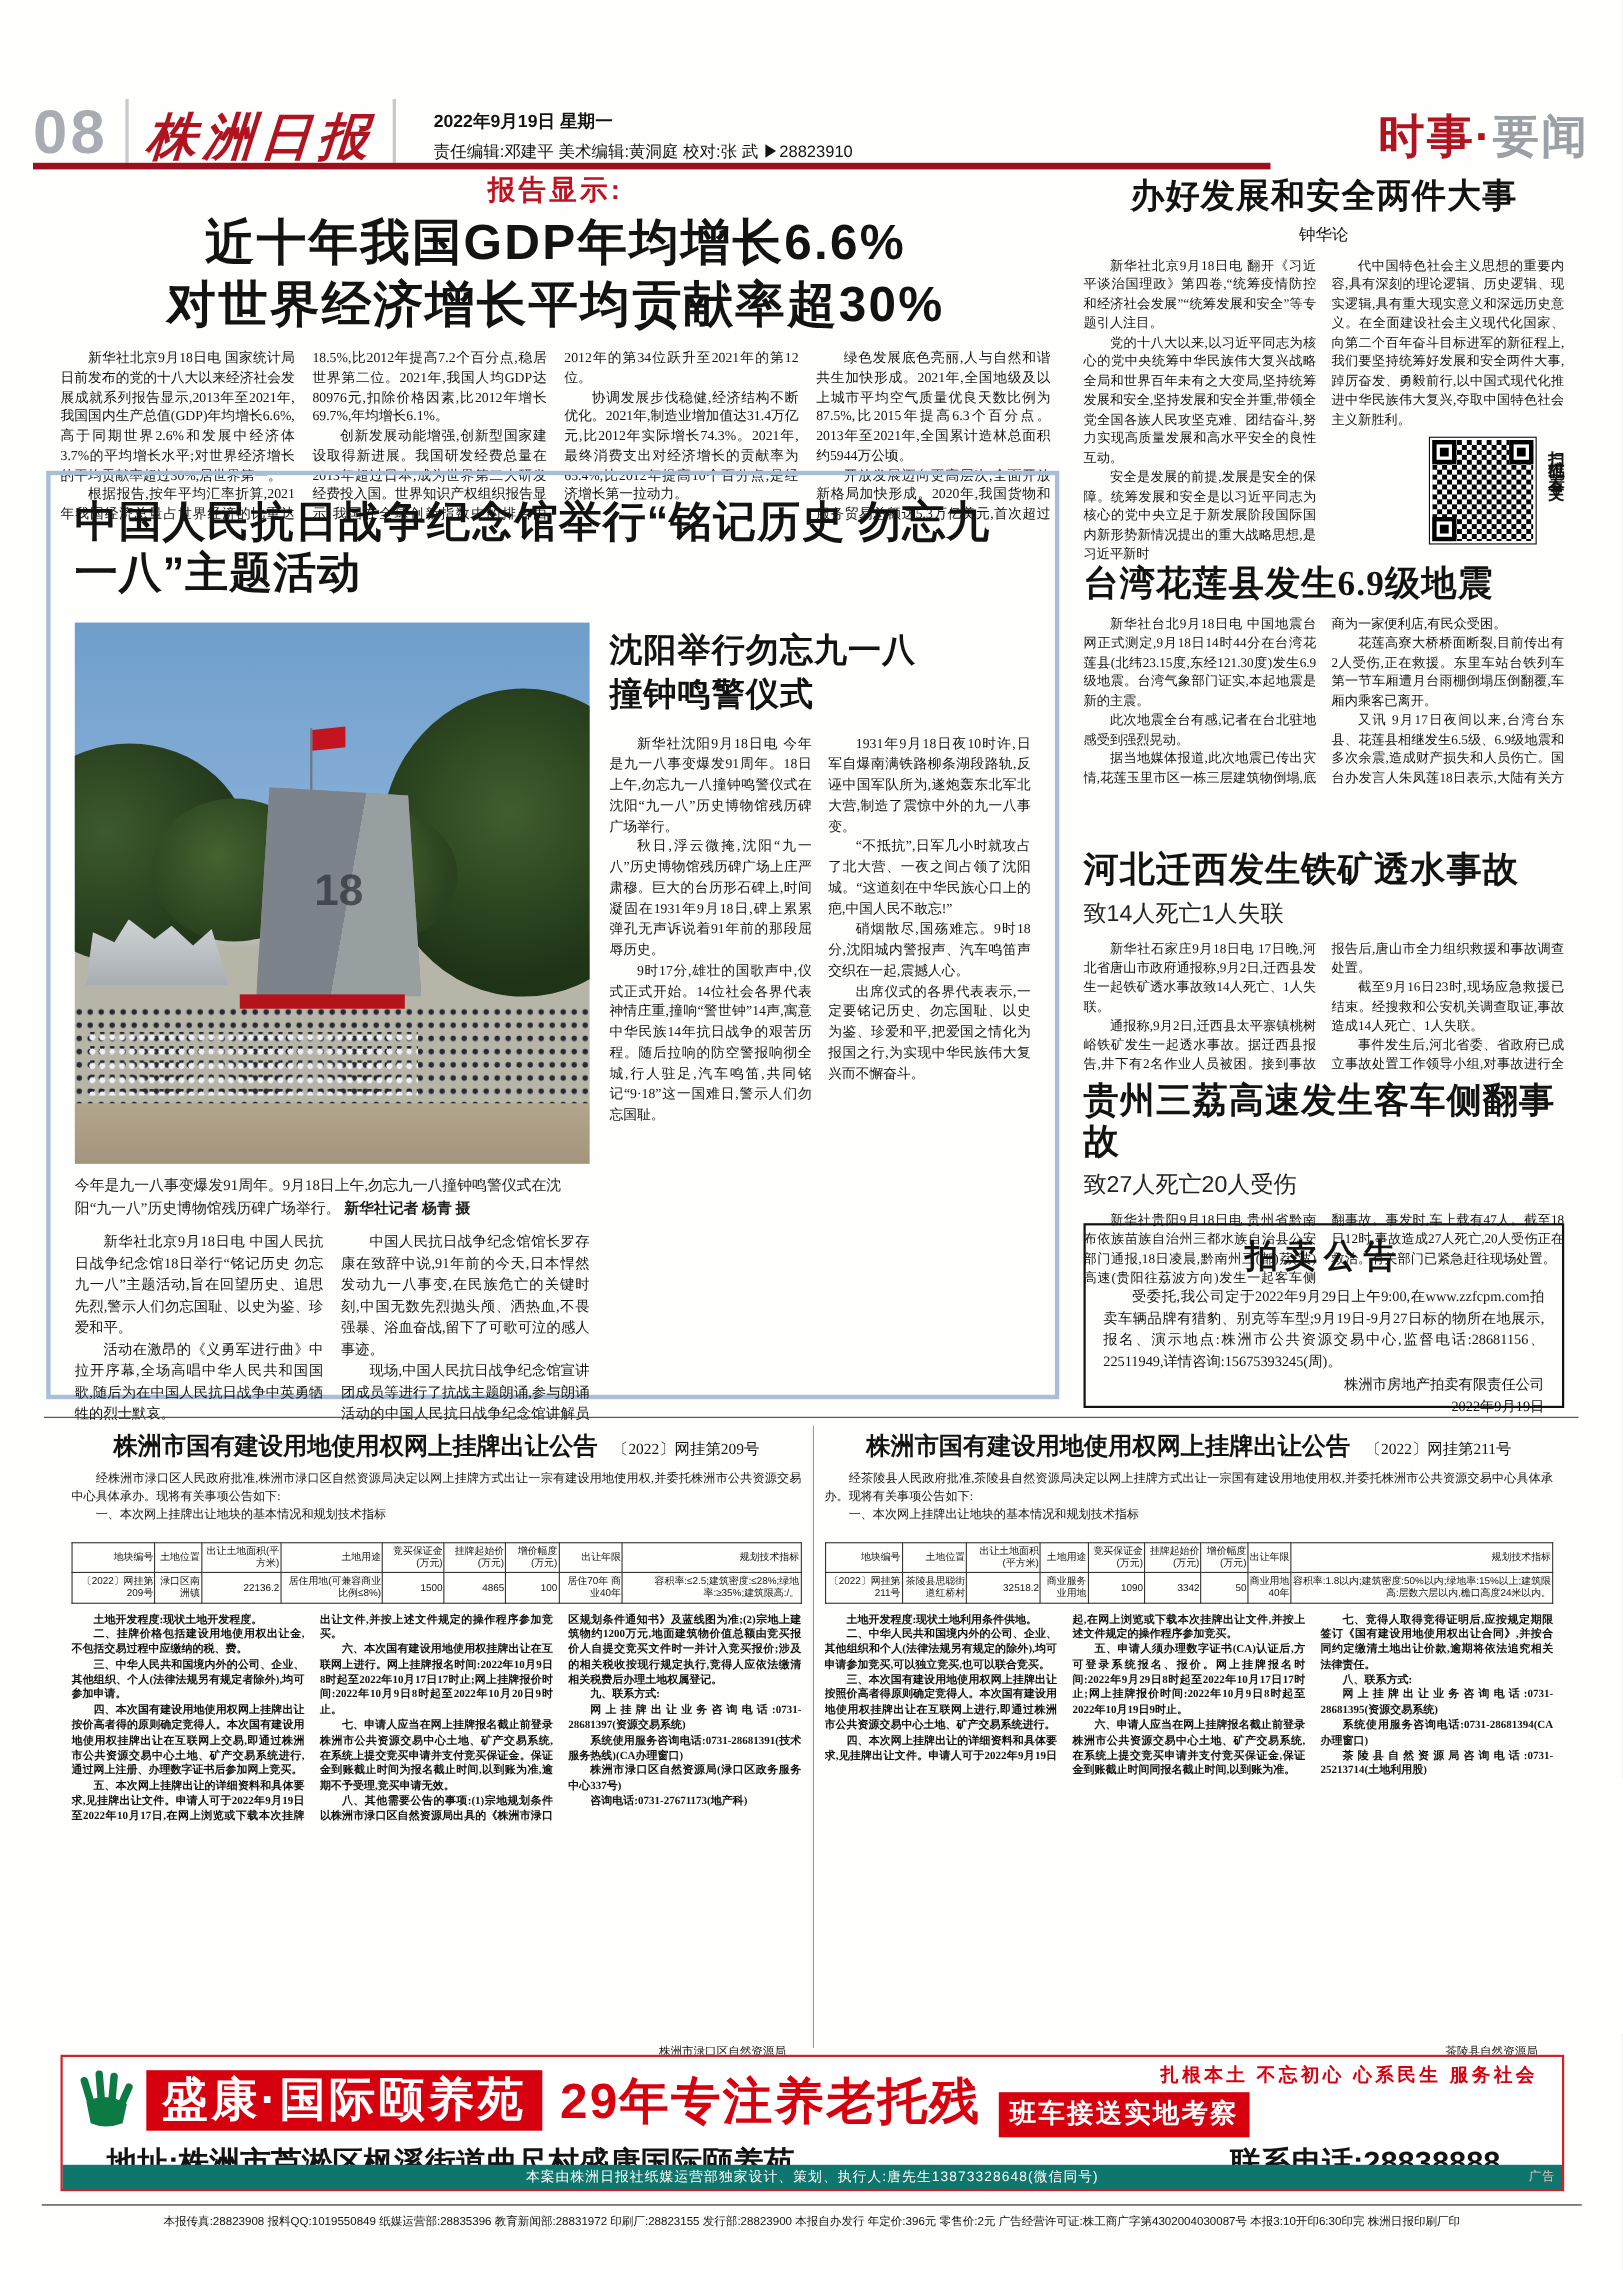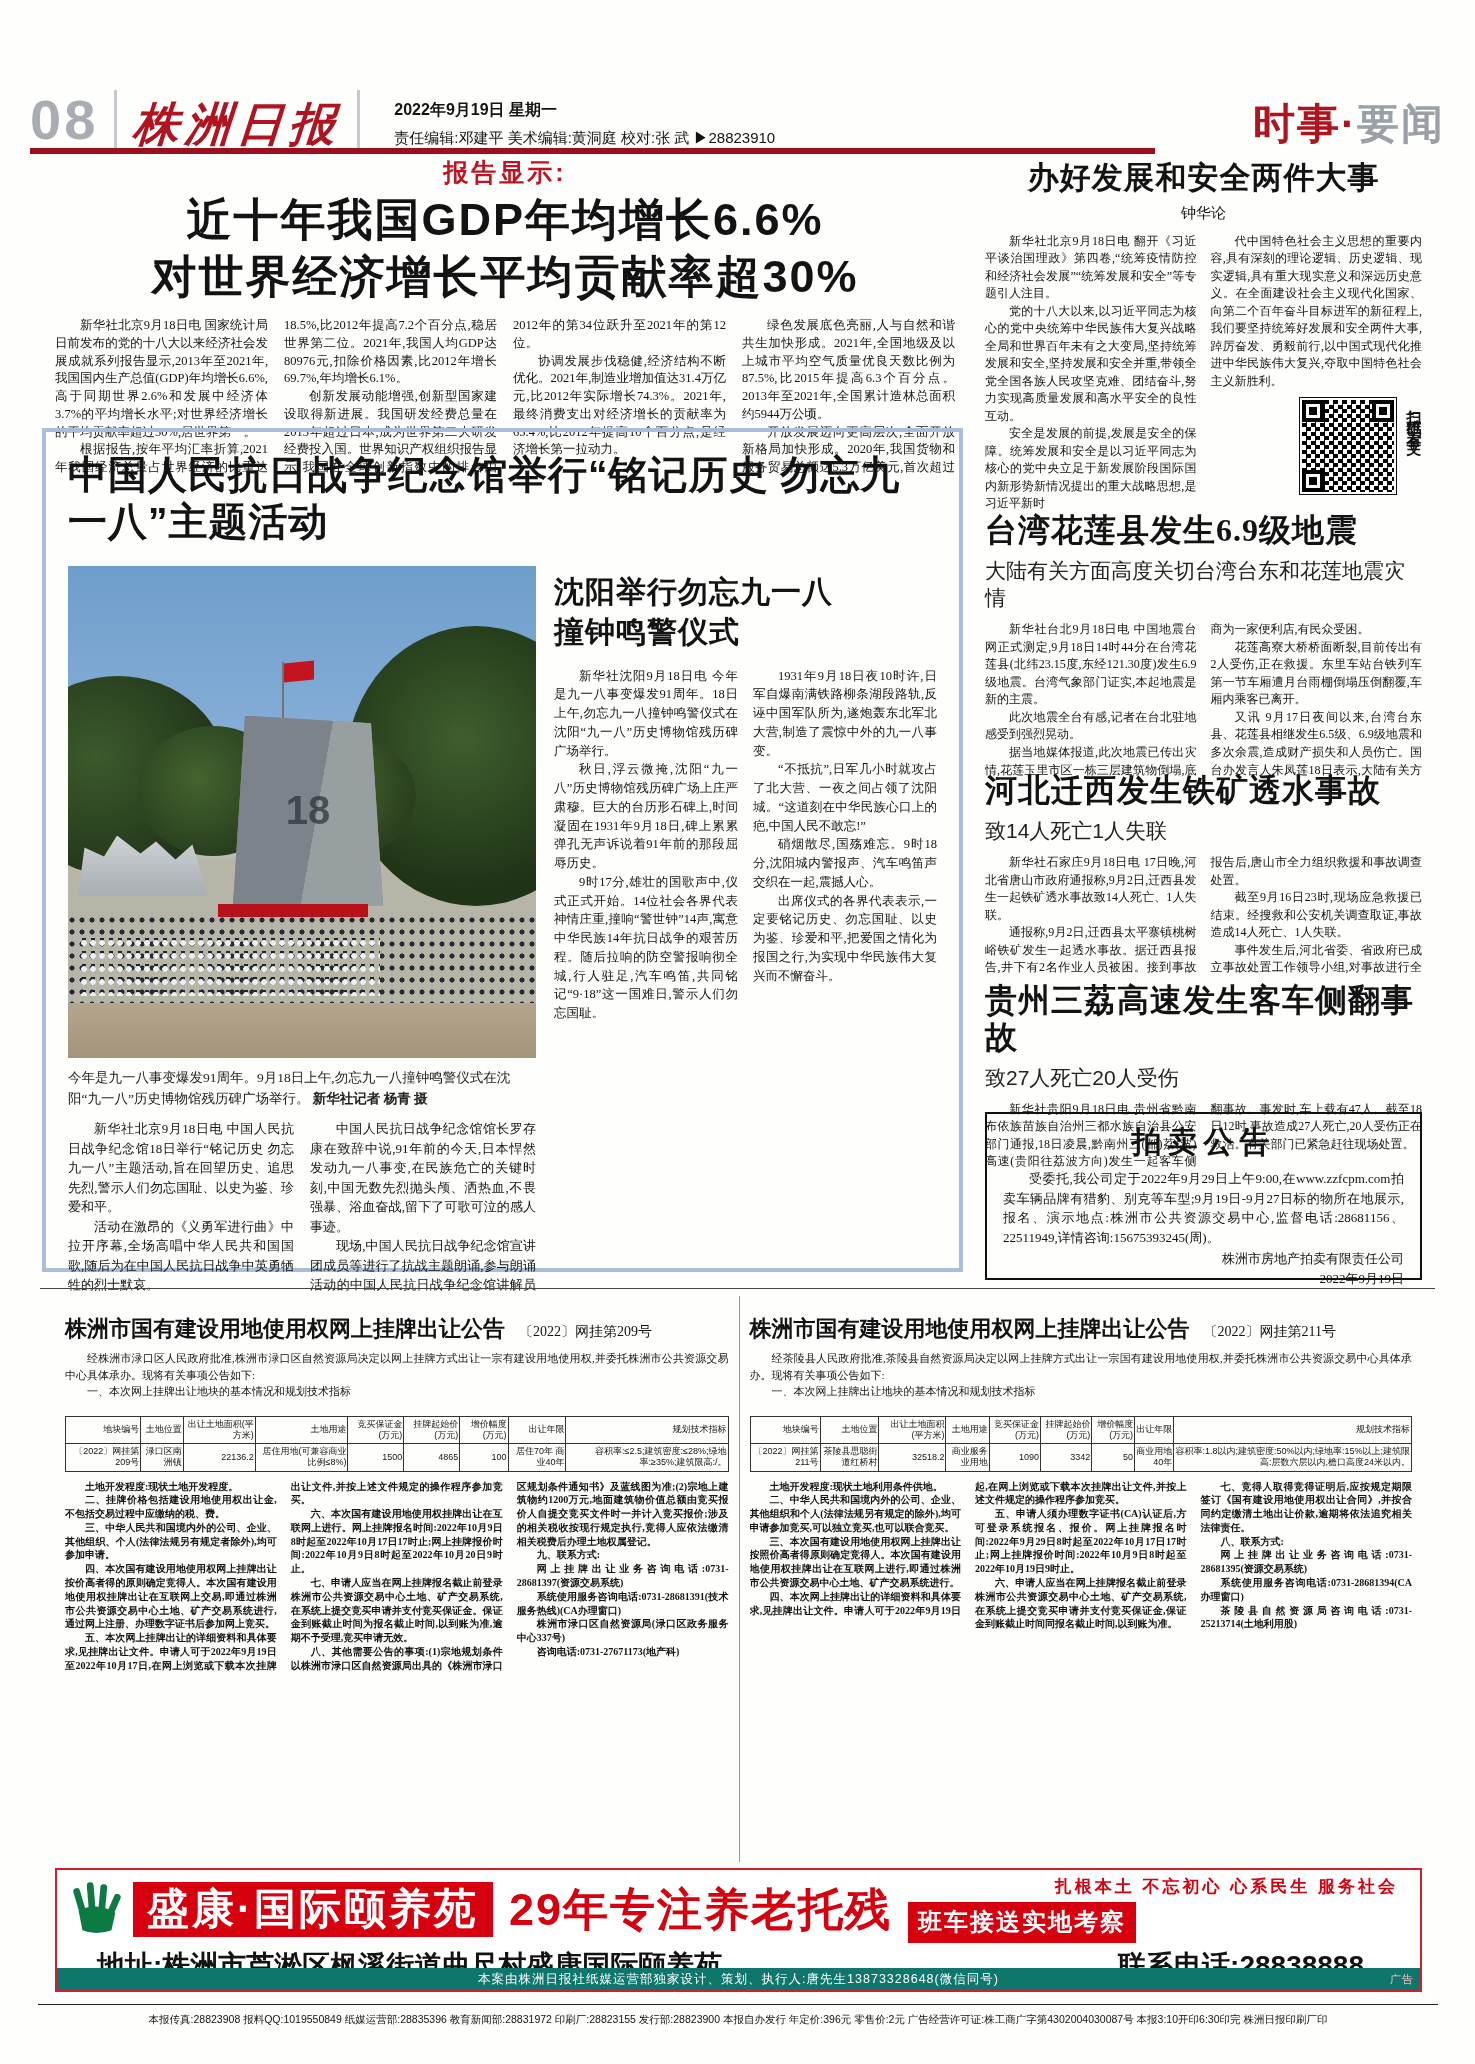--- a/index.html
+++ b/index.html
@@ -74,21 +74,21 @@
   .qrlabels{writing-mode:vertical-rl;font:bold 15px/1.1 "Liberation Sans",sans-serif;letter-spacing:4px;height:92px;display:flex;gap:6px;}
   .auction{position:absolute;left:0;right:0;top:952px;border:2px solid #111;padding:8px 16px 10px;box-sizing:border-box;height:168px;}
   .auc-title{text-align:center;font:bold 30px "Liberation Serif",serif;letter-spacing:6px;margin-bottom:6px;}
   .auc-body{font-size:13px;line-height:1.5;}
   .auc-sig{text-align:right;font-size:13px;line-height:1.5;margin-top:2px;}
   
   .hrule{position:absolute;left:40px;top:1288px;width:1395px;height:1px;background:#444;}
   .notices{position:absolute;left:55px;top:1296px;width:1367px;height:566px;display:flex;}
   .notice{width:50%;box-sizing:border-box;padding:0 10px;}
   .notice + .notice{border-left:1px solid #999;}
-  .n-titlerow{text-align:left;margin-top:18px;}
+  .n-titlerow{text-align:center;margin-top:4px;}
   .n-title{font:bold 22px "Liberation Sans",sans-serif;}
   .n-docno{font-size:14px;margin-left:10px;}
   .n-intro{font-size:11px;line-height:1.5;margin-top:6px;}
   .n-sec{font-size:11px;line-height:1.5;}
   .n-table{width:100%;border-collapse:collapse;margin-top:16px;font-size:9px;text-align:right;font-family:Liberation Sans, sans-serif;}
   .n-table th,.n-table td{border:1px solid #333;padding:2px 1px;font-weight:normal;line-height:1.25;}
   .n-body{margin-top:8px;columns:3;column-gap:14px;font-size:10px;line-height:1.38;height:388px;overflow:hidden;font-weight:bold;}
   .n-sig{text-align:right;font-size:10.5px;line-height:1.45;padding-right:14px;margin-top:4px;}
   
   .ad{position:absolute;left:55px;top:1868px;width:1367px;height:124px;border:2px solid #d21f2a;box-sizing:border-box;background:#fff;}
@@ -214,21 +214,20 @@
               <span>扫二维码</span>
               <span>看全文</span>
             </div>
           </div>
         </div>
       </div>
     </div>
 
     <div class="ra" style="top:352px;">
       <div class="ra-title-l">台湾花莲县发生6.9级地震</div>
-      <div class="ra-sub">大陆有关方面高度关切台湾台东和花莲地震灾情</div>
       <div class="ra-body" style="height:168px;">
           <p>新华社台北9月18日电  中国地震台网正式测定,9月18日14时44分在台湾花莲县(北纬23.15度,东经121.30度)发生6.9级地震。台湾气象部门证实,本起地震是新的主震。</p>
           <p>此次地震全台有感,记者在台北驻地感受到强烈晃动。</p>
           <p>据当地媒体报道,此次地震已传出灾情,花莲玉里市区一栋三层建筑物倒塌,底商为一家便利店,有民众受困。</p>
           <p>花莲高寮大桥桥面断裂,目前传出有2人受伤,正在救援。东里车站台铁列车第一节车厢遭月台雨棚倒塌压倒翻覆,车厢内乘客已离开。</p>
           <p>又讯  9月17日夜间以来,台湾台东县、花莲县相继发生6.5级、6.9级地震和多次余震,造成财产损失和人员伤亡。国台办发言人朱凤莲18日表示,大陆有关方面对此高度关切,向遇难人员家属表示哀悼,向受伤人员表达慰问,并希望受灾民众早日恢复正常生产生活秩序。</p>
         </div>
     </div>
 
     <div class="ra" style="top:612px;">

